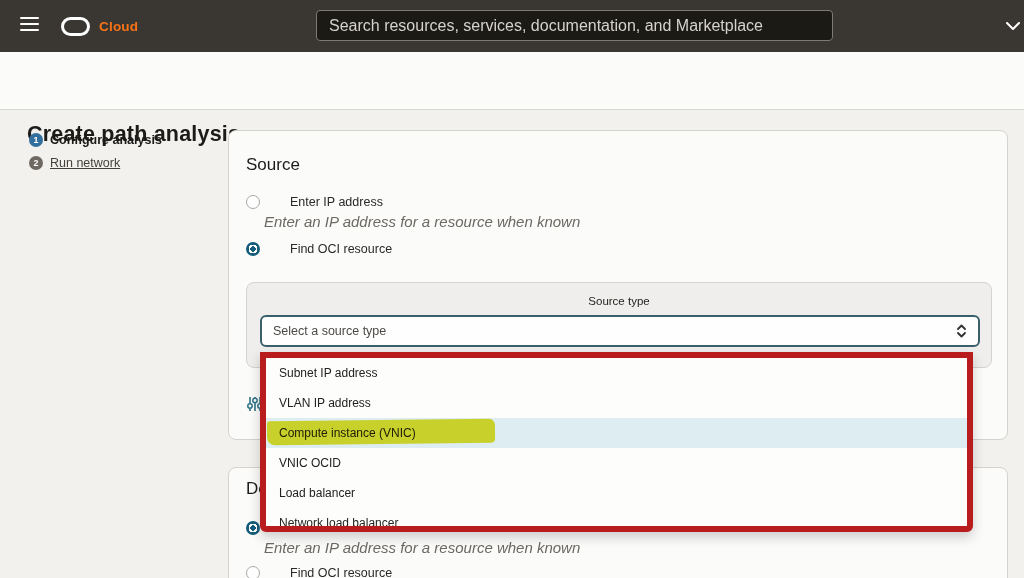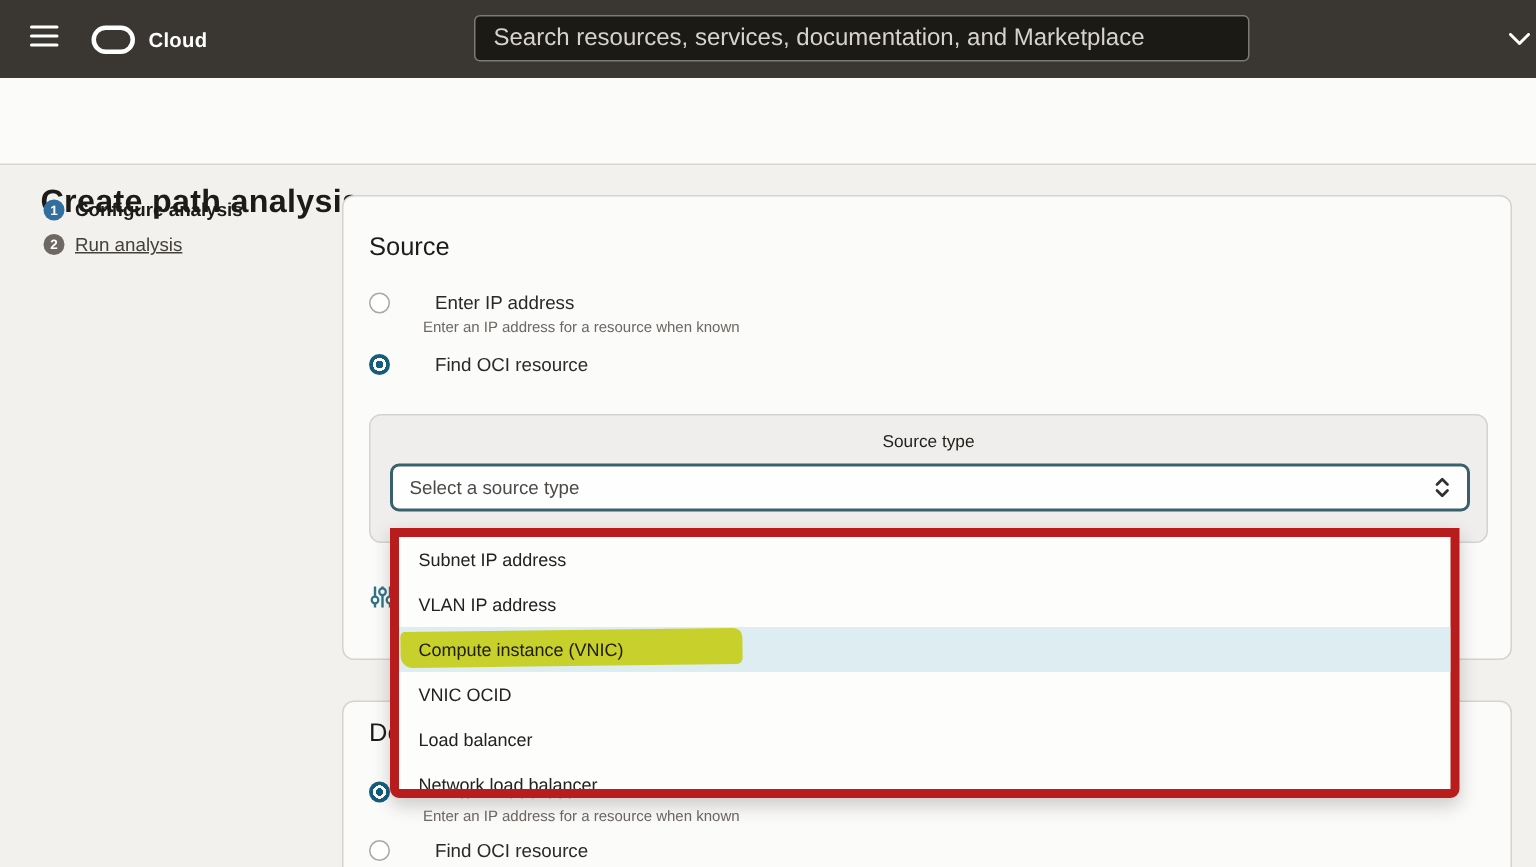--- a/index.html
+++ b/index.html
@@ -14,21 +14,21 @@
   .topbar {
     position:absolute; left:0; top:0; width:1024px; height:52px;
     background:#3a3631;
   }
   .hamburger { position:absolute; left:20px; top:17px; width:19px; height:16px; cursor:pointer; }
   .hamburger span { display:block; height:2.4px; background:#fff; margin-bottom:3.6px; border-radius:1px; }
   .logo-oval {
     position:absolute; left:61px; top:17px; width:29px; height:19px;
     border:3.6px solid #fff; border-radius:10px;
   }
-  .brand { position:absolute; left:99px; top:19px; color:#ffffff; font-size:13.5px; font-weight:bold; letter-spacing:.2px; }
+  .brand { position:absolute; left:99px; top:19px; color:#f97316; font-size:13.5px; font-weight:bold; letter-spacing:.2px; }
   .search {
     position:absolute; left:316px; top:10px; width:517px; height:31px;
     background:#1b1a15; border:1.5px solid #7d7a73; border-radius:4px;
     color:#d6d3cd; font-size:16px; padding:0 12px; outline:none;
     font-family:"Liberation Sans", sans-serif;
   }
   .search::placeholder { color:#d6d3cd; opacity:1; }
   .top-chevron { position:absolute; left:1006px; top:22px; }
 
   
@@ -64,21 +64,21 @@
   .radio-line { display:flex; align-items:center; }
   .radio {
     width:14px; height:14px; border-radius:50%; margin-right:8px; flex:0 0 auto; cursor:pointer;
     background:#fff; border:1px solid #aba8a2;
   }
   .radio.checked {
     border:none;
     background:radial-gradient(circle, #155d7b 0 2.6px, #ffffff 2.6px 4.4px, #155d7b 4.4px);
   }
   .radio-label { font-size:12.5px; color:#2a2927;margin-left:22px; }
-  .radio-desc { font-size:10px; color:#6c6863; margin:4px 0 0 36px; }
+  .radio-desc { font-size:15px; color:#6c6863; margin:4px 0 0 18px;font-style:italic; }
 
   
   .subpanel {
     margin-top:26px; width:746px; height:86px;
     background:#efeeec; border:1px solid #d5d3cf; border-radius:8px;
     padding:12px 13px;
   }
   .field-label { font-size:11.5px; color:#211f1c;text-align:center; }
   .select-box {
     margin-top:8px; height:32px; width:720px;
@@ -130,21 +130,21 @@
     <div class="page-title">Create path analysis</div>
   </div>
 
   <div class="steps">
     <div class="step">
       <div class="step-badge active">1</div>
       <div class="step-label active">Configure analysis</div>
     </div>
     <div class="step">
       <div class="step-badge idle">2</div>
-      <div class="step-label link">Run analysis</div>
+      <div class="step-label link">Run network</div>
     </div>
   </div>
 
   <div class="card source">
     <div class="section-title">Source</div>
 
     <div class="radio-row" style="margin-top:20px;">
       <div class="radio-line">
         <div class="radio"></div>
         <div class="radio-label">Enter IP address</div>

